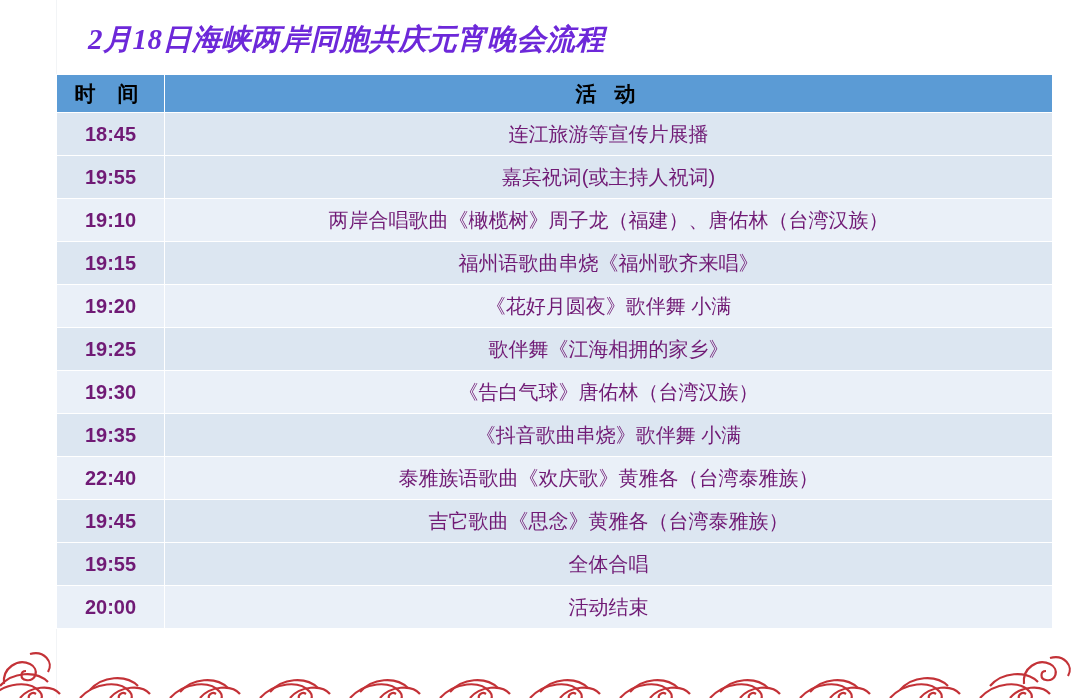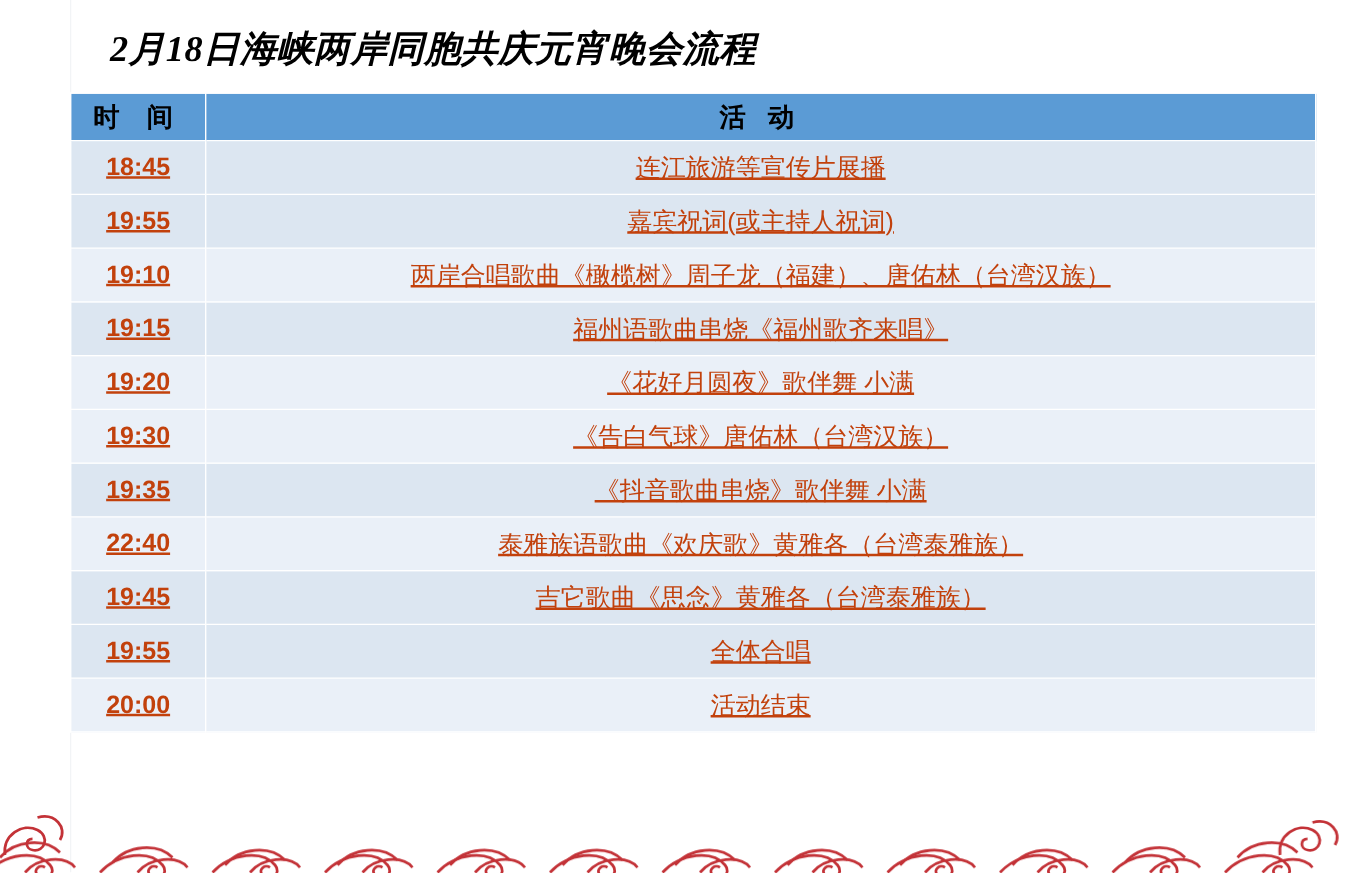--- a/index.html
+++ b/index.html
@@ -38,21 +38,21 @@
     z-index: 0;
   }
   .title {
     position: absolute;
     left: 88px;
     top: 20px;
     font-family: "Liberation Serif", serif;
     font-weight: bold;
     font-style: italic;
     font-size: 29px;
-    color: #000000;
+    color: #6d28d9;
     letter-spacing: 0.5px;
     white-space: nowrap;
     z-index: 3;
   }
   .table-wrap {
     position: absolute;
     left: 56px;
     top: 74px;
     width: 996px;
     z-index: 2;
@@ -74,25 +74,24 @@
     border: 1px solid #ffffff;
     letter-spacing: 6px;
     text-align: center;
     font-family: "Liberation Sans", sans-serif;
   }
   table.schedule th.th-time { letter-spacing: 8px; }
   table.schedule td {
     height: 40px;
     border: 1px solid #ffffff;
     font-size: 20px;
-    color: #c2410c;
+    color: #701a75;
     text-align: center;
     vertical-align: middle;
     font-family: "Liberation Sans", sans-serif;
-    text-decoration: underline;
   }
   table.schedule td.time {
     font-weight: bold;
     font-size: 20px;
   }
   tr.row-odd td { background: #dce6f1; }
   tr.row-even td { background: #eaf0f8; }
 
   
   .bottom-decor {
@@ -142,20 +141,24 @@
           <td class="activity">两岸合唱歌曲《橄榄树》周子龙（福建）、唐佑林（台湾汉族）</td>
         </tr>
         <tr class="row-odd">
           <td class="time">19:15</td>
           <td class="activity">福州语歌曲串烧《福州歌齐来唱》</td>
         </tr>
         <tr class="row-even">
           <td class="time">19:20</td>
           <td class="activity">《花好月圆夜》歌伴舞  小满</td>
         </tr>
+        <tr class="row-odd">
+          <td class="time">19:25</td>
+          <td class="activity">歌伴舞《江海相拥的家乡》</td>
+        </tr>
         <tr class="row-even">
           <td class="time">19:30</td>
           <td class="activity">《告白气球》唐佑林（台湾汉族）</td>
         </tr>
         <tr class="row-odd">
           <td class="time">19:35</td>
           <td class="activity">《抖音歌曲串烧》歌伴舞 小满</td>
         </tr>
         <tr class="row-even">
           <td class="time">22:40</td>

